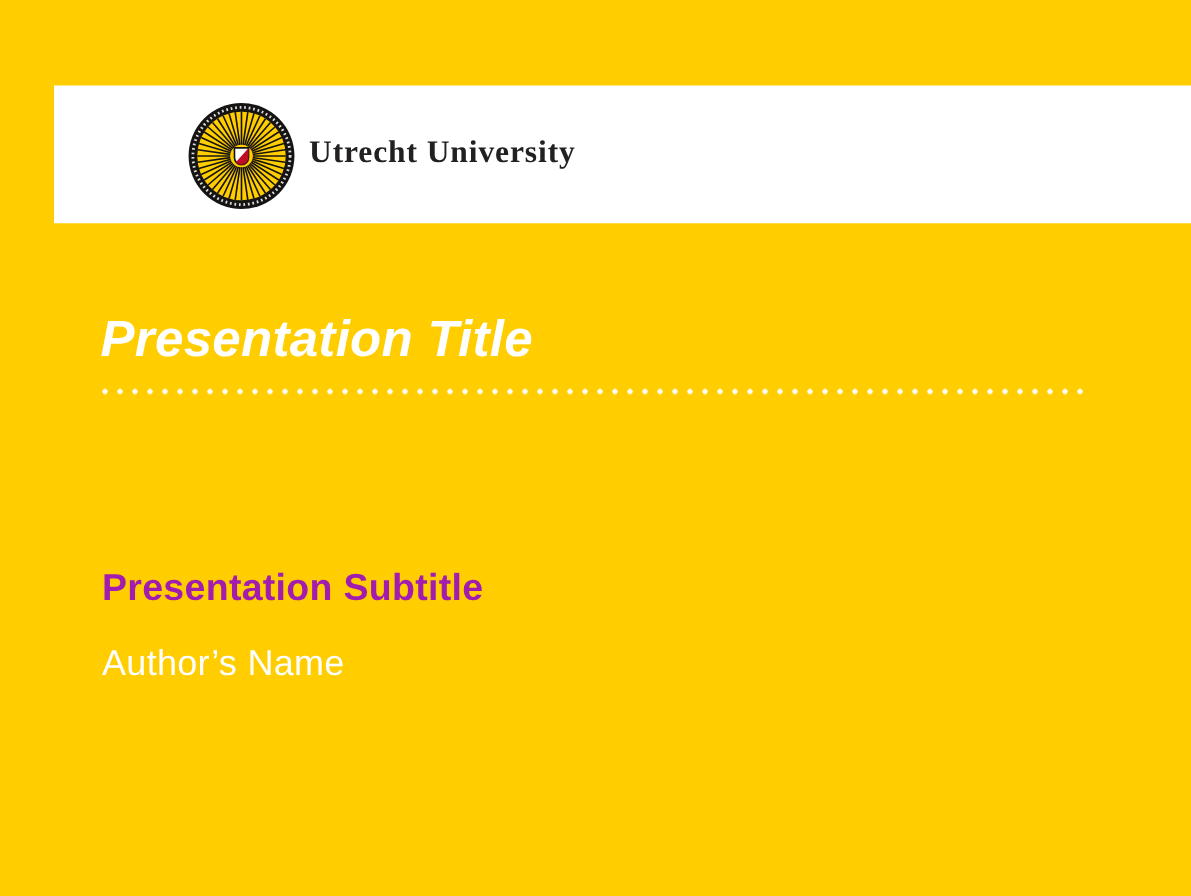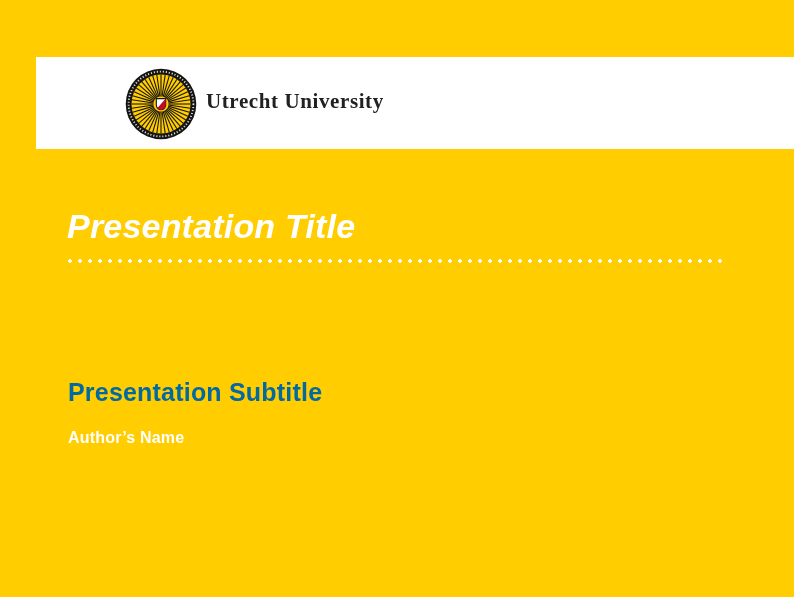--- a/index.html
+++ b/index.html
@@ -69,29 +69,29 @@
     background-image: radial-gradient(circle at 2px 4px, rgba(255,255,255,0.95) 1.6px, rgba(255,255,255,0) 2px);
     background-size: 10px 8px;
     background-repeat: repeat-x;
   }
 
   .presentation-subtitle {
     position: absolute;
     left: 68px; top: 229px;
     font-size: 25px;
     font-weight: 700;
-    color: #0369a1;
+    color: #a21caf;
     letter-spacing: 0.2px;
   }
 
   .author-name {
     position: absolute;
     left: 68px; top: 280px;
-    font-size: 16px;
-    font-weight: 700;
+    font-size: 24px;
+    font-weight: 400;
     color: #FFFFFF;
     letter-spacing: 0.2px;
     text-align: right;
   }
 </style>
 </head>
 <body>
 
 <div class="slide">
 

